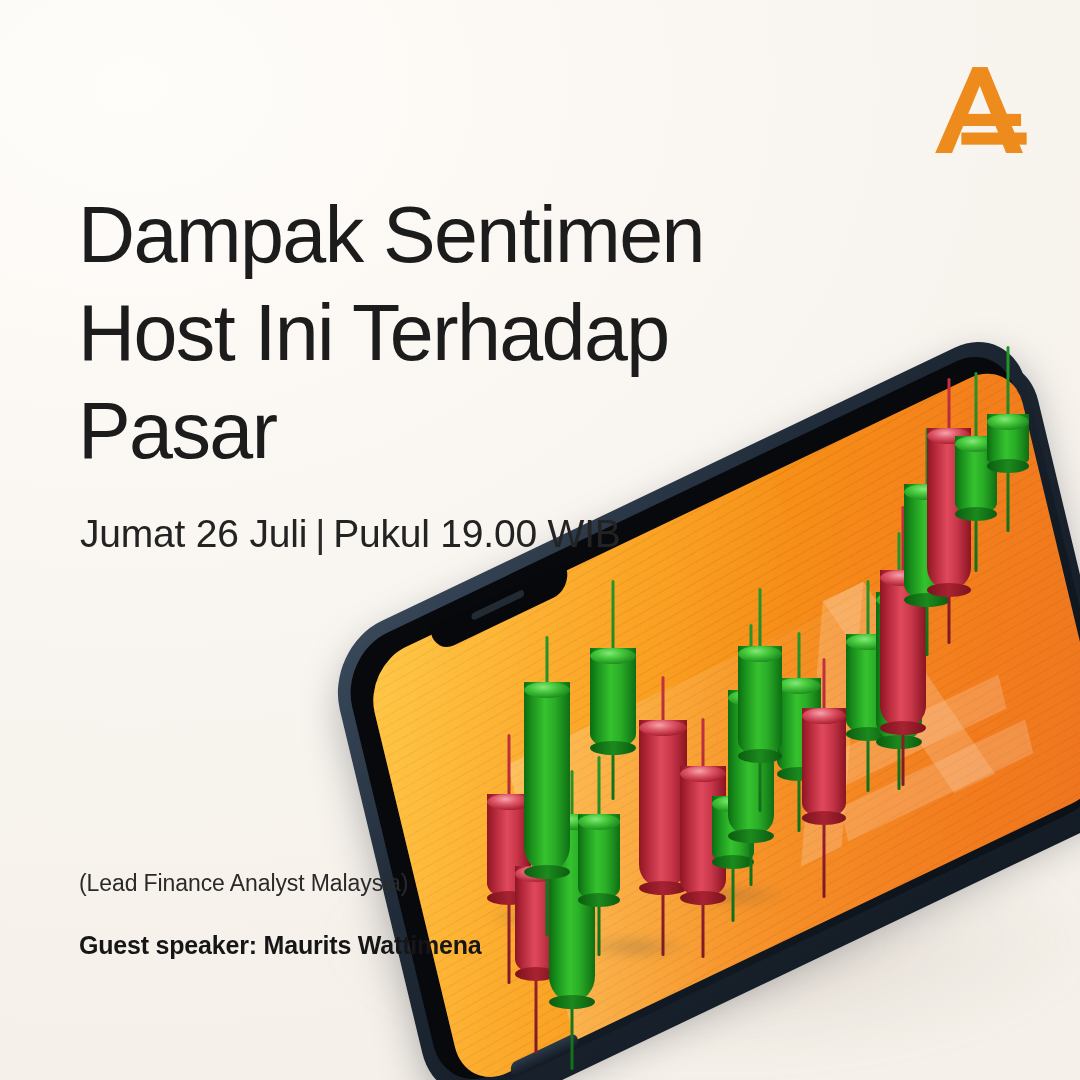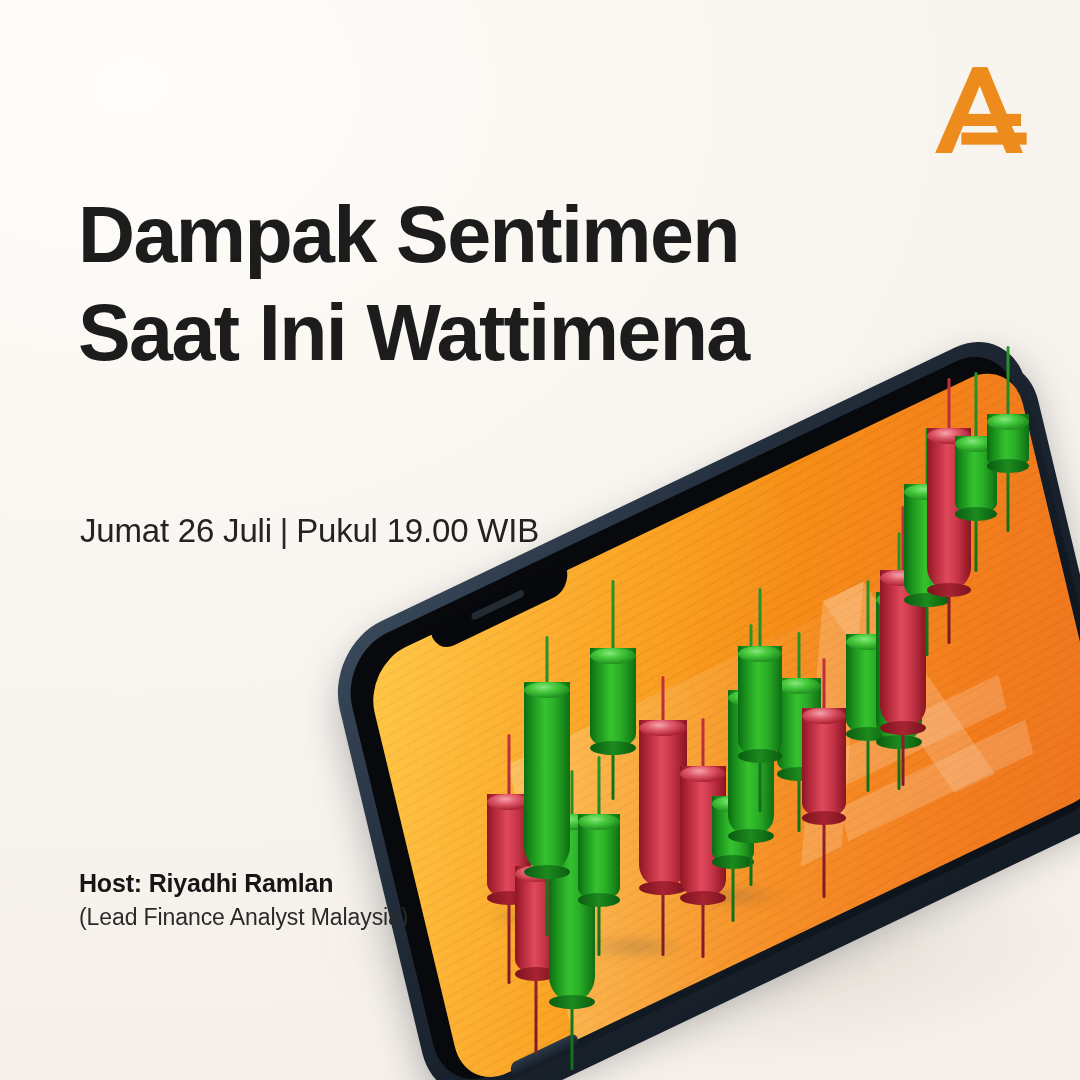--- a/index.html
+++ b/index.html
@@ -32,29 +32,29 @@
   }
   .badge span{
     color:#FDF9F3;font-size:30px;font-weight:700;letter-spacing:.1px;
     white-space:nowrap;
   }
 
   
   .headline{
     position:absolute;left:78px;top:186px;width:760px;
     color:#1C1C1C;
-    font-size:79px;line-height:98px;font-weight:700;
+    font-size:79px;line-height:98px;font-weight:400;
     letter-spacing:-1.6px;
   }
   .headline .hl{display:block;white-space:nowrap;}
 
   
   .dateline{
     position:absolute;left:80px;top:512px;
-    color:#232323;font-size:33px;font-weight:400;letter-spacing:-.2px;
+    color:#232323;font-size:39px;font-weight:400;letter-spacing:-.2px;
     white-space:nowrap;
   }
   .dateline .sep{display:inline-block;padding:0 8px;font-weight:300;color:#2b2b2b;}
 
   
   .speakers{position:absolute;left:79px;top:866px;width:470px;}
   .sp-block{margin-bottom:28px;}
   .sp-block:last-child{margin-bottom:0;}
   .sp-name{color:#161616;font-size:25px;font-weight:700;letter-spacing:-.2px;line-height:34px;white-space:nowrap;}
   .sp-role{color:#2a2a2a;font-size:23px;font-weight:400;letter-spacing:-.1px;line-height:34px;white-space:nowrap;}
@@ -380,33 +380,34 @@
             <div class="cap"></div>
         </div>
       </div>
 
     </div>
   </div>
 
 
   <div class="headline">
     <span class="hl">Dampak Sentimen</span>
-    <span class="hl">Saat Ini Wattimena</span>
+    <span class="hl">Host Ini Terhadap</span>
+    <span class="hl">Pasar</span>
   </div>
 
   <div class="dateline">
     <span>Jumat 26 Juli</span><span class="sep">|</span><span>Pukul 19.00 WIB</span>
   </div>
 
   <div class="speakers">
     <div class="sp-block">
-      <div class="sp-name">Host: Riyadhi Ramlan</div>
       <div class="sp-role">(Lead Finance Analyst Malaysia)</div>
     </div>
     <div class="sp-block">
+      <div class="sp-name">Guest speaker: Maurits Wattimena</div>
     </div>
   </div>
 
   <svg class="logo" viewBox="0 0 120 120">
     <g fill="#ED8B1C">
       <path d="M52 12 L68 12 L106 104 L88 104 Z"></path>
       <path d="M52 12 L68 12 L30 104 L12 104 Z"></path>
       <rect x="34" y="62" width="70" height="13"></rect>
       <rect x="40" y="82" width="70" height="13"></rect>
     </g>

